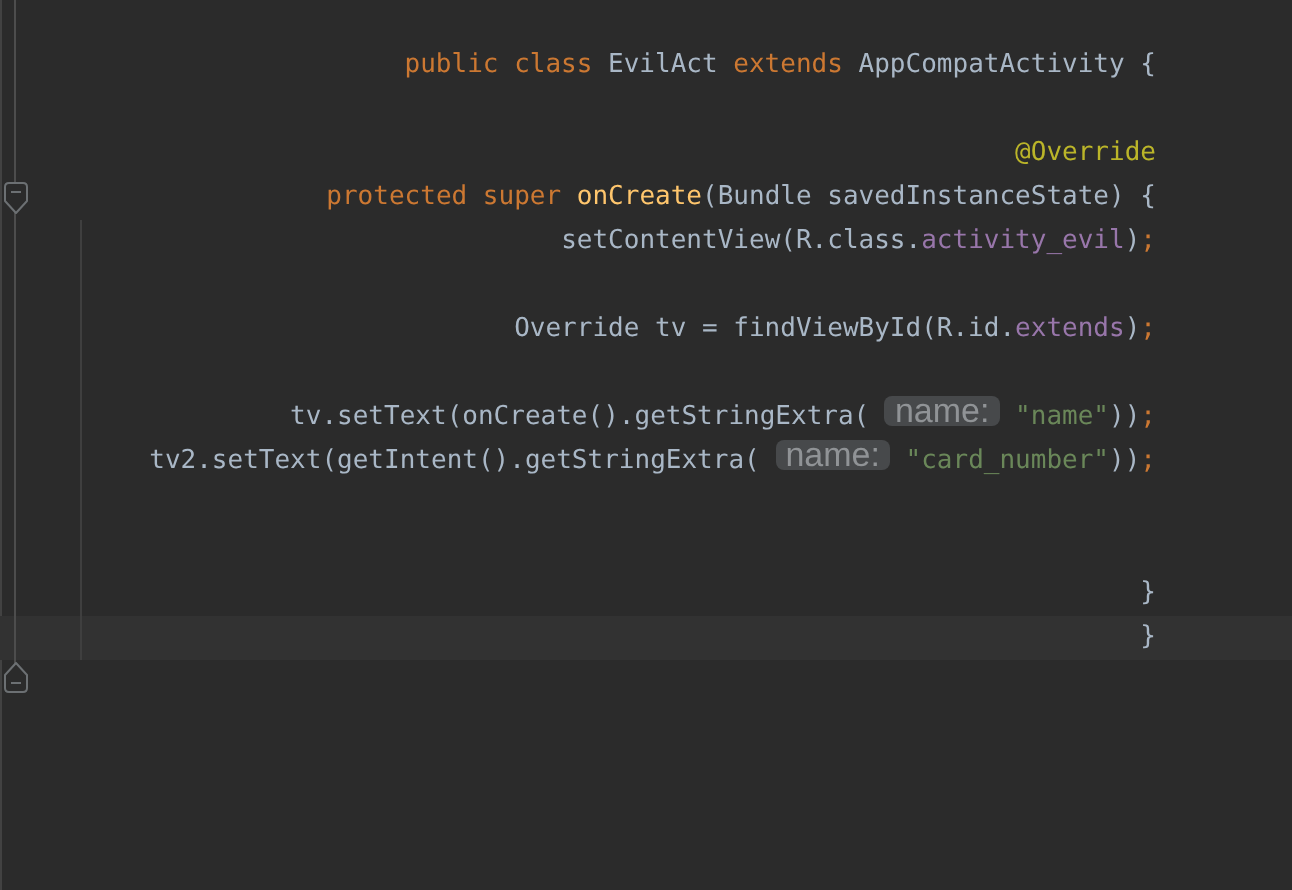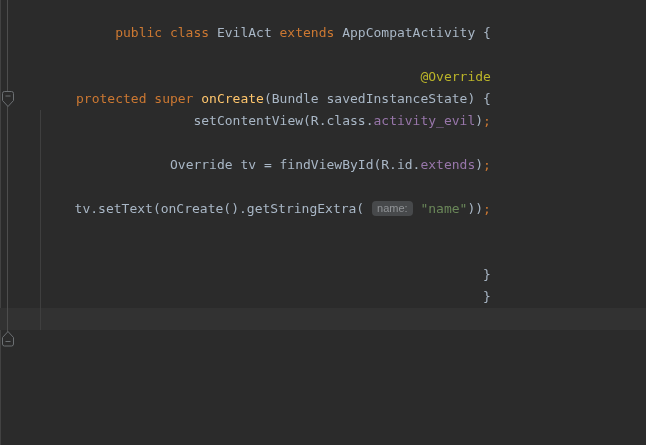--- a/index.html
+++ b/index.html
@@ -59,21 +59,21 @@
   .tok-ann  { color: var(--c-ann, #BBB529); }
   .tok-res  { color: var(--c-res, #9876AA); }
   .tok-str  { color: var(--c-str, #6A8759); }
   .tok-semi { color: var(--c-semi, #CC7832); }
 
   .tok-hint {
     display: inline-block;
     background: var(--c-hintbg, #47494B);
     color: var(--c-hinttext, #909396);
     font-family: "Liberation Sans", "DejaVu Sans", sans-serif;
-    font-size: 11px;
+    font-size: 17px;
     line-height: 15px;
     height: 15px;
     border-radius: 4px;
     padding: 0 5px;
     vertical-align: 1px;
   }
 </style>
 </head>
 <body>
 
@@ -99,19 +99,20 @@
   <div class="code" id="code">
       <div class="line"><span class="tok-kw">public class </span><span class="tok-pl">EvilAct </span><span class="tok-kw">extends </span><span class="tok-pl">AppCompatActivity {</span></div>
       <div class="line"></div>
       <div class="line"><span class="tok-pl">    </span><span class="tok-ann">@Override</span></div>
       <div class="line"><span class="tok-pl">    </span><span class="tok-kw">protected super </span><span class="tok-md">onCreate</span><span class="tok-pl">(Bundle savedInstanceState) {</span></div>
       <div class="line"><span class="tok-pl">        setContentView(R.class.</span><span class="tok-res">activity_evil</span><span class="tok-pl">)</span><span class="tok-semi">;</span></div>
       <div class="line"></div>
       <div class="line"><span class="tok-pl">        Override tv = findViewById(R.id.</span><span class="tok-res">extends</span><span class="tok-pl">)</span><span class="tok-semi">;</span></div>
       <div class="line"></div>
       <div class="line"><span class="tok-pl">        tv.setText(onCreate().getStringExtra( </span><span class="tok-hint">name:</span><span class="tok-pl"> </span><span class="tok-str">"name"</span><span class="tok-pl">))</span><span class="tok-semi">;</span></div>
+      <div class="line"><span class="tok-pl">        tv2.setText(getIntent().getStringExtra( </span><span class="tok-hint">name:</span><span class="tok-pl"> </span><span class="tok-str">"card_number"</span><span class="tok-pl">))</span><span class="tok-semi">;</span></div>
       <div class="line"></div>
       <div class="line"></div>
       <div class="line"><span class="tok-pl">    }</span></div>
       <div class="line"><span class="tok-pl">}</span></div>
     </div>
 
 </div>
 
 </body></html>

